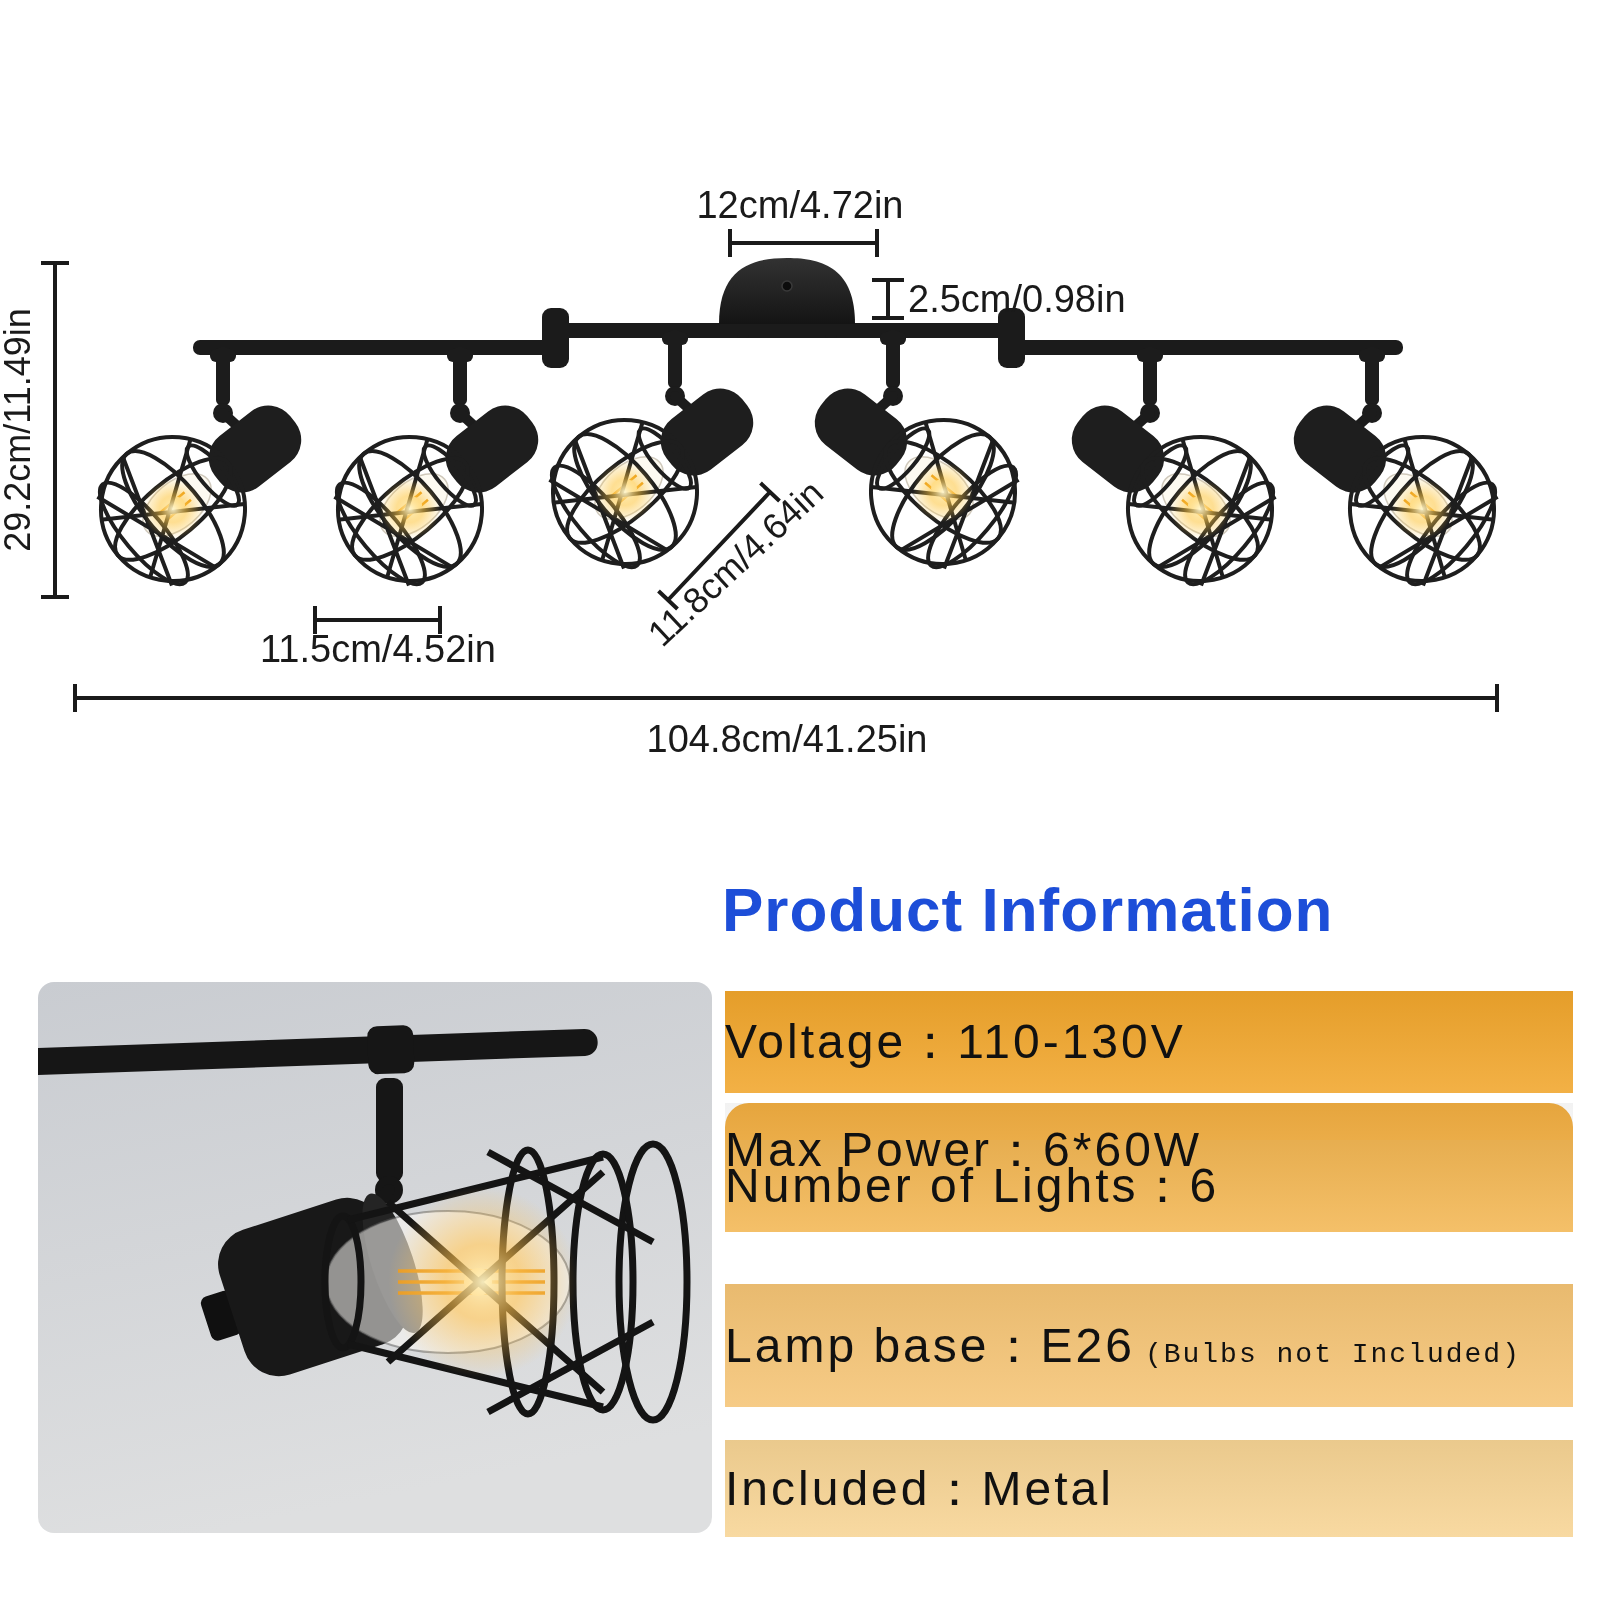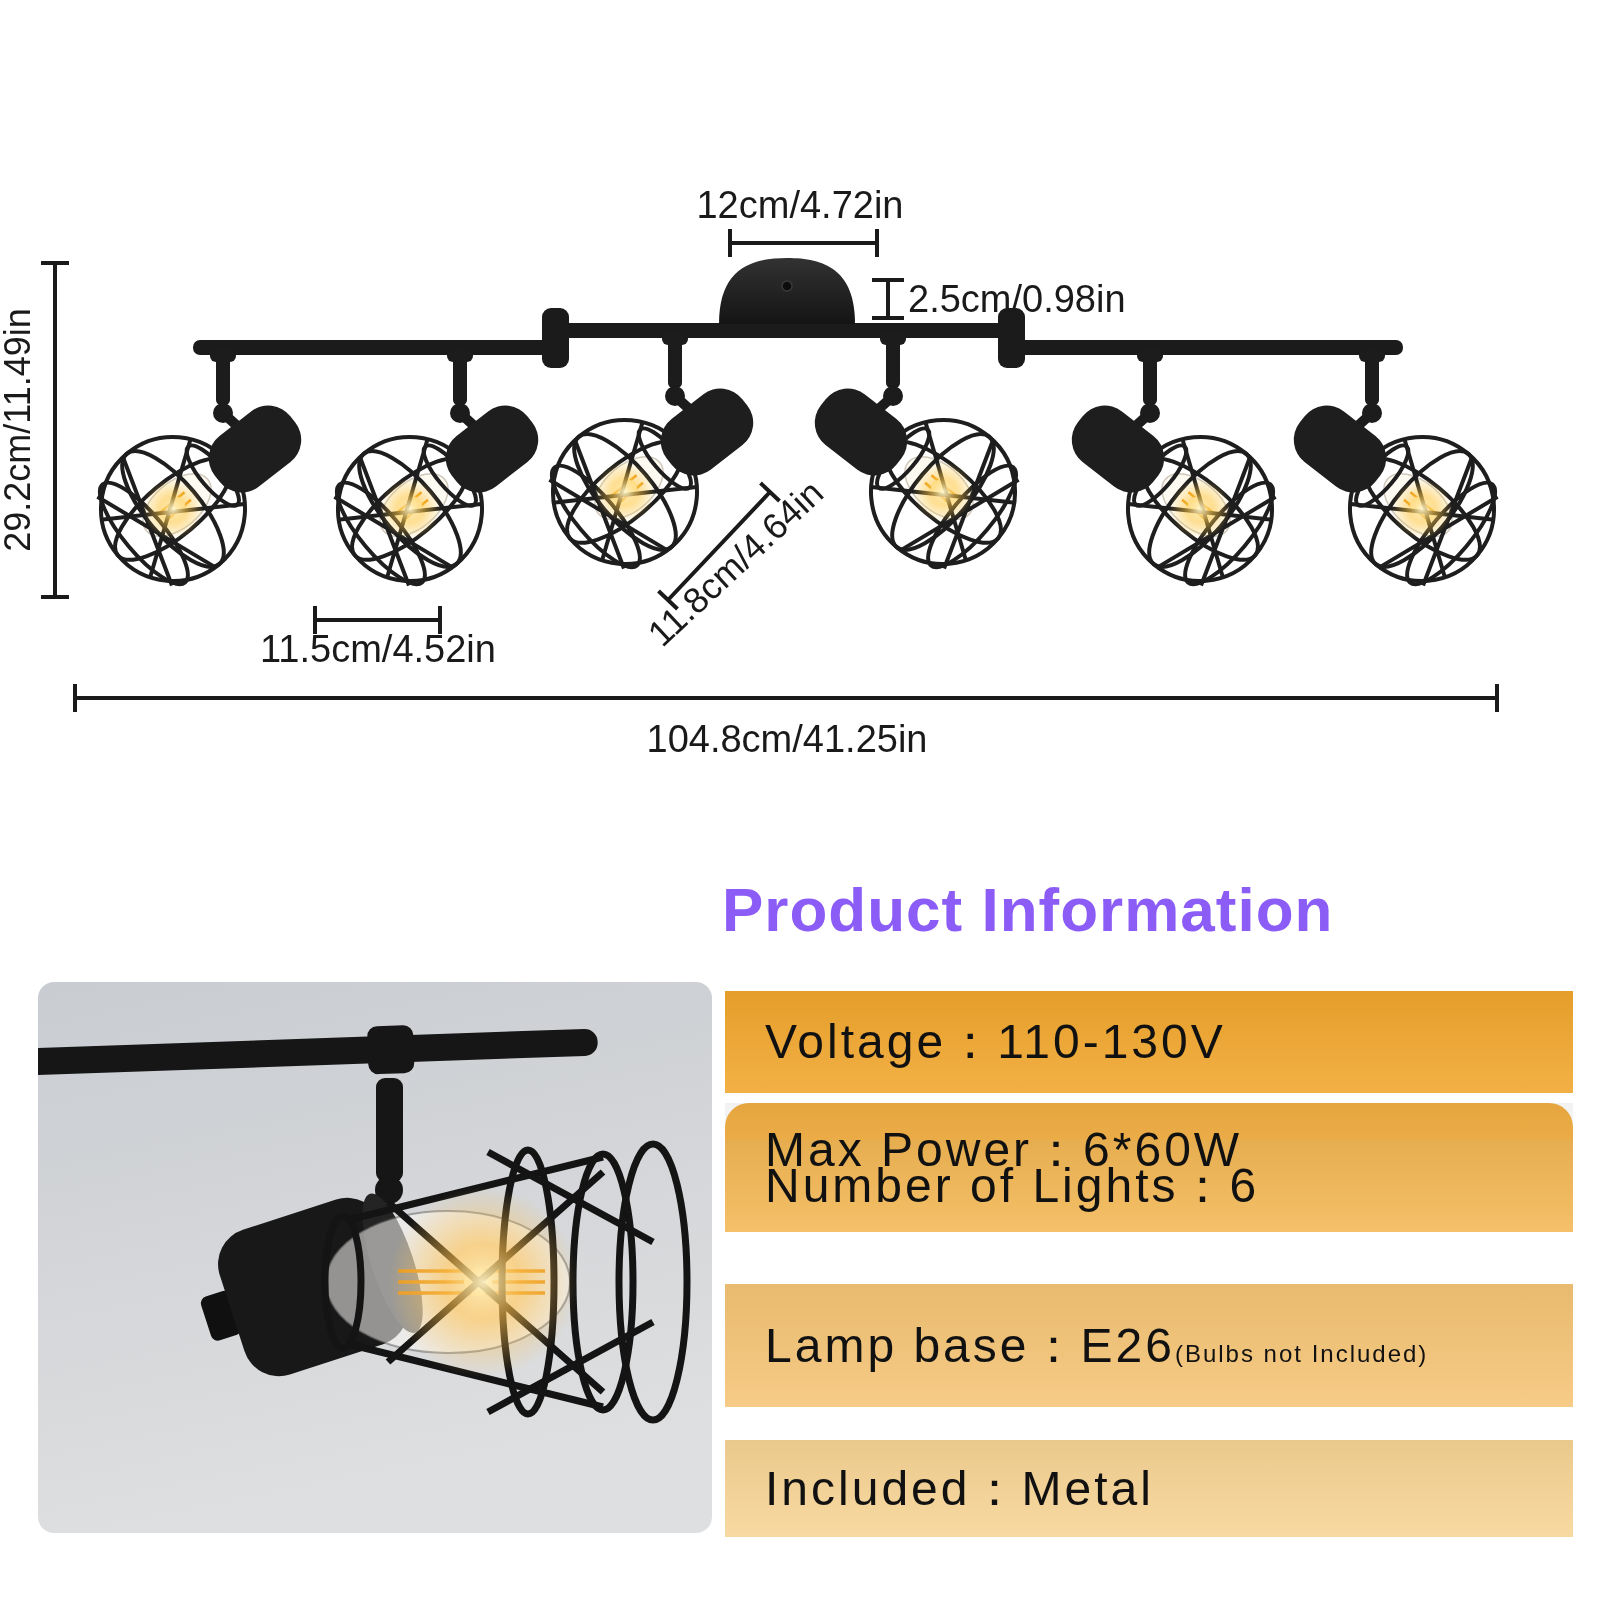--- a/index.html
+++ b/index.html
@@ -14,28 +14,28 @@
   
   #photo{position:absolute;left:38px;top:982px;width:674px;height:551px;border-radius:16px;overflow:hidden;}
 
   
   #info-title{
     position:absolute;left:722px;top:874px;width:860px;height:80px;
     font-size:62px;font-weight:bold;letter-spacing:1px;white-space:nowrap;
   }
   .spec-row{
     position:absolute;left:725px;width:848px;display:flex;align-items:flex-start;
-    padding-left:40px;box-sizing:border-box;color:#111;
+    box-sizing:border-box;color:#111;
   }
   .spec-row::after{ 
     content:"";position:absolute;inset:0;pointer-events:none;
     background:linear-gradient(180deg,rgba(0,0,0,0.05),rgba(255,255,255,0.12));
   }
   .spec-text{font-size:48px;letter-spacing:3px;white-space:nowrap;}
-  .spec-note{font-size:24px;letter-spacing:2px;white-space:nowrap;}
+  .spec-note{font-size:28px;letter-spacing:2px;white-space:nowrap;margin-left:10px;font-family:Liberation Mono, monospace;}
   .row-1{top:991px;height:102px;}
   .row-2{top:1103px;height:94px;border-radius:24px;}
   .row-3{top:1140px;height:92px;}
   .row-4{top:1284px;height:123px;}
   .row-5{top:1440px;height:97px;}
   .spec-row .inner{display:flex;align-items:baseline;position:relative;z-index:1;align-self:center;}
 </style>
 </head>
 <body>
 
@@ -171,21 +171,21 @@
       <ellipse cx="95" rx="30" ry="128"></ellipse>
       <ellipse cx="20" rx="26" ry="132"></ellipse>
       <ellipse cx="-165" rx="18" ry="66"></ellipse>
       <path d="M-160,-62 L95,-125 M-160,62 L95,125"></path>
       <path d="M-120,-80 L95,110 M-120,80 L95,-110"></path>
       <path d="M-20,-130 L145,-40 M-20,130 L145,40"></path>
     </g>
     <circle cx="445" cy="300" r="95" fill="url(#bigGlow)"></circle>
   </svg>
 
-  <div id="info-title" style="color:#8b5cf6;">Product Information</div>
+  <div id="info-title" style="color:#1d4ed8;">Product Information</div>
 
   <div class="spec-row row-1" style="background: rgb(241, 166, 44);">
     <div class="inner">
       <span class="spec-text">Voltage：110-130V</span>
       <span class="spec-note"></span>
     </div>
   </div>
 
   <div class="spec-row row-2" style="background: rgb(242, 174, 65);">
     <div class="inner">

